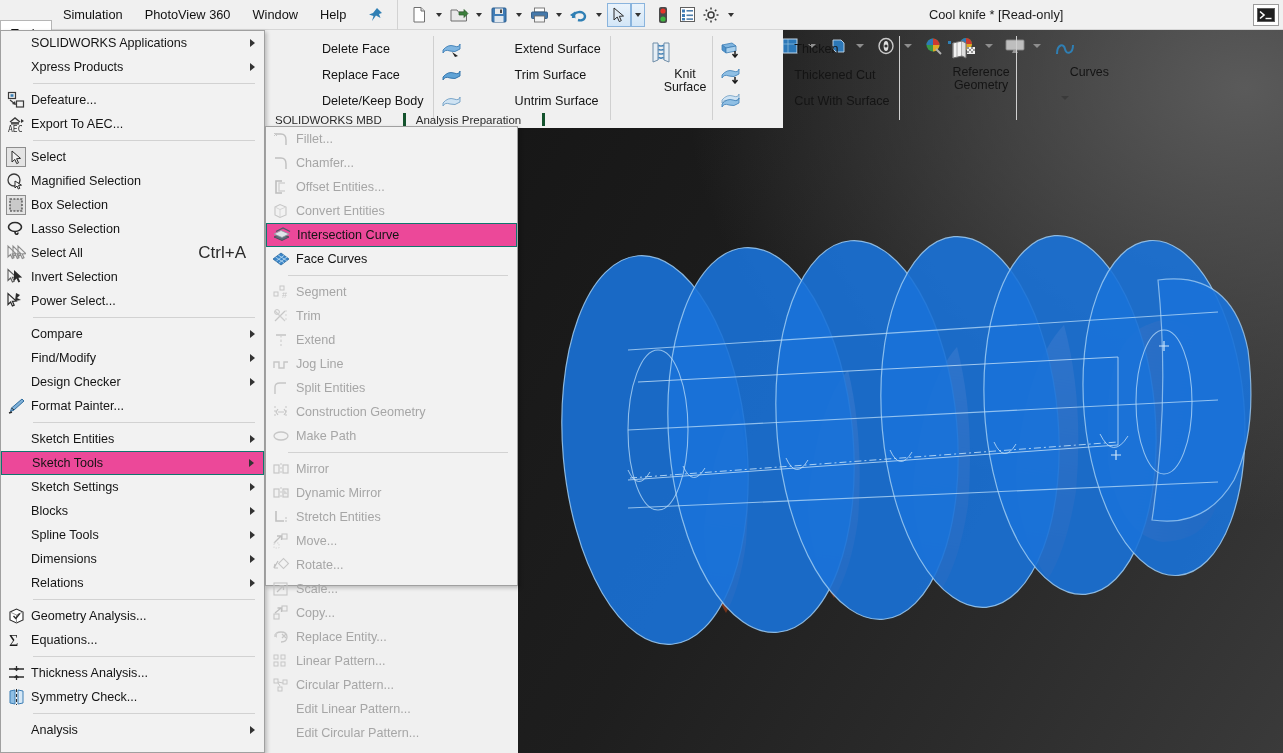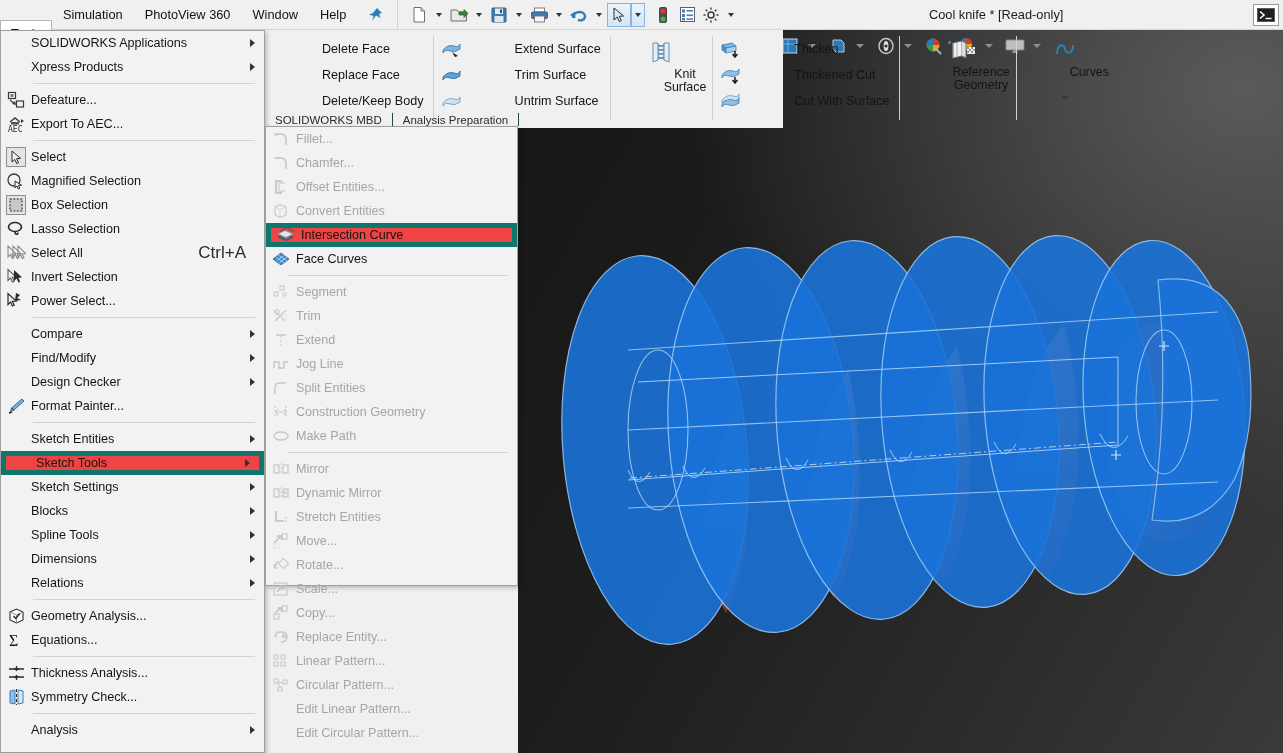--- a/index.html
+++ b/index.html
@@ -60,42 +60,42 @@
   .rib-big{ display:flex;flex-direction:column;align-items:center;justify-content:center;width:auto;padding:0 6px;}
   .rib-big .rib-ico{ width:26px;height:26px;flex:0 0 26px;margin-bottom:2px;}
   .rib-big .rib-lbl{ text-align:center; line-height:13px; font-size:12.4px;}
   .rib-caret{ width:0;height:0;border-left:4px solid transparent;border-right:4px solid transparent;border-top:4px solid #3a3a3a; margin:4px auto 0 auto;}
 
   
   #tabstrip{
     position:absolute; left:265px; top:113px; width:350px; height:17px;
     display:flex; align-items:flex-start; font-size:11.5px; color:#2a2a2a;
   }
-  .tabx{ padding:1px 10px 0 10px; border-right:1px solid #14532d; white-space:nowrap;}
+  .tabx{ padding:1px 21px 0 10px; border-right:3px solid #14532d; white-space:nowrap;}
 
   
   .menu{
     position:absolute; background:#f2f2f2; border:1px solid #a0a0a0;
     box-shadow:2px 2px 4px rgba(0,0,0,.22);
   }
   #tools-menu{ left:0; top:30px; width:265px; height:723px; }
   #sub-menu{ left:265px; top:126px; width:253px; height:460px; }
   .mi{
     height:24px; display:flex; align-items:center; position:relative;
     padding-left:0; font-size:12.6px; color:#141414; white-space:nowrap;
   }
   .mi .mi-ico{ width:30px; min-width:30px; height:22px; display:flex;align-items:center;justify-content:center; }
   .mi .mi-lbl{ flex:1; }
   .mi .mi-acc{ color:#2b2b2b; padding-right:18px; font-size:17px;}
   .mi .mi-arrow{
     position:absolute; right:9px; width:0;height:0;
     border-top:4px solid transparent; border-bottom:4px solid transparent; border-left:5px solid #333;
   }
   .mi.disabled{ color:#a6a6a6; }
-  .mi.hl{ background:#ef4444; border:5px solid #0f766e; }
+  .mi.hl{ background:#ec4899; border:1px solid #0f766e; }
   .mi-sep{ height:1px; background:#d2d2d2; margin:4px 9px 4px 32px; }
   .mi-sep.wide{ margin-left:22px; }
   .icon-box{ width:20px;height:20px;border:1px solid #8d8d8d;background:#e4e4e4;display:flex;align-items:center;justify-content:center;}
 
   svg{ display:block; }
 </style>
 </head>
 <body>
 
 <div id="viewport">

